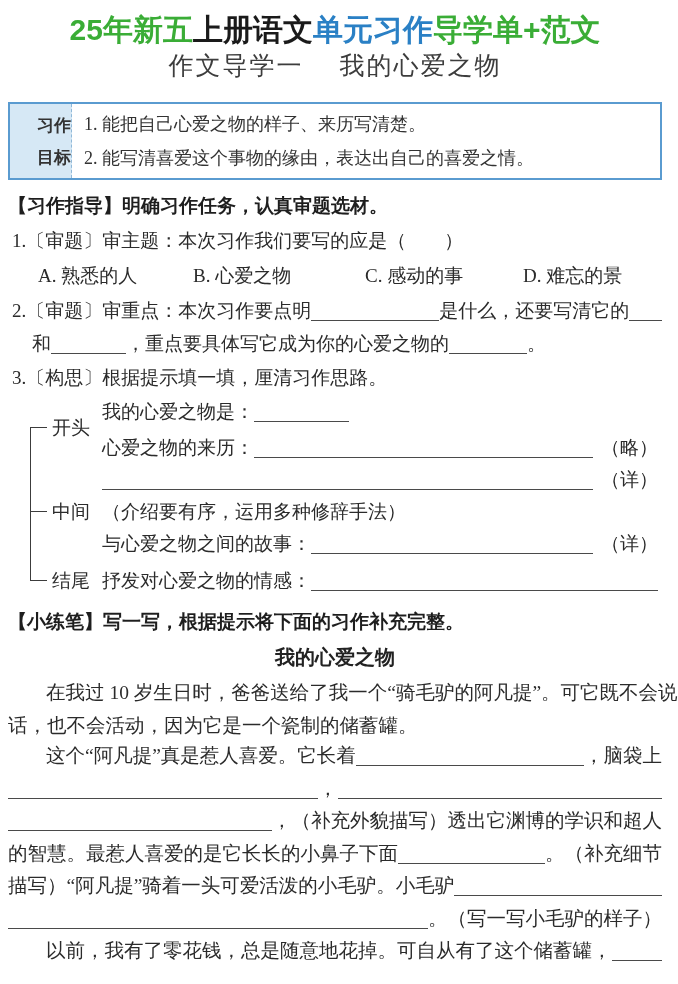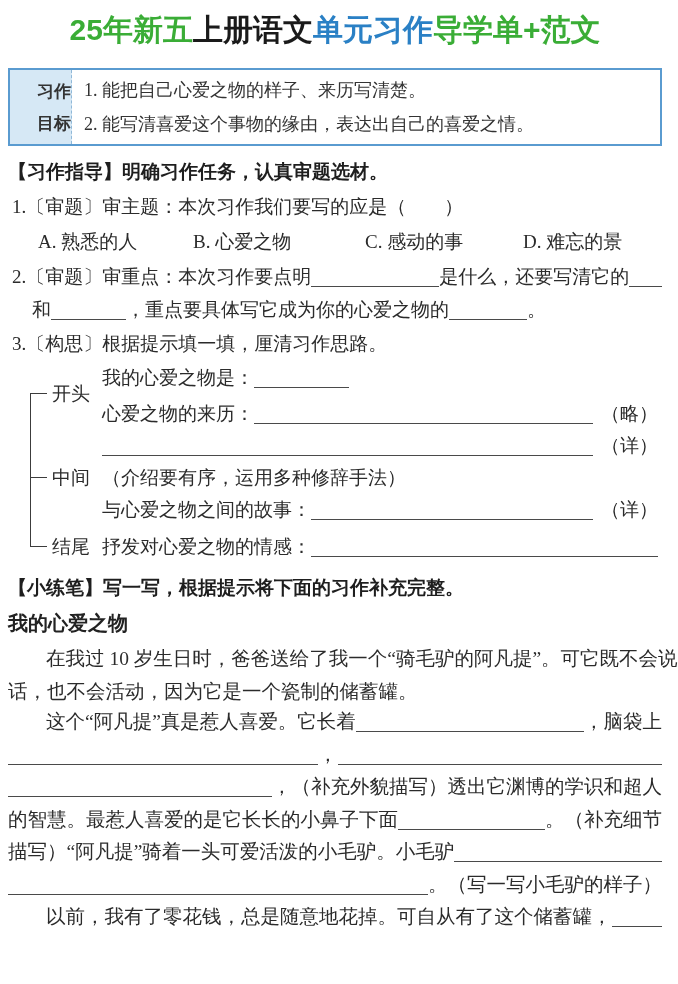--- a/index.html
+++ b/index.html
@@ -155,21 +155,21 @@
     display: flex;
     align-items: baseline;
     white-space: nowrap;
   }
   .or1 { top: 4px; } .or2 { top: 40px; } .or3 { top: 72px; }
   .or4 { top: 104px; } .or5 { top: 136px; } .or6 { top: 173px; }
   .suffix { margin-left: 8px; }
 
   
   .essay-title {
-    text-align: left;
+    text-align: center;
     font-family: "Liberation Sans", "DejaVu Sans", sans-serif;
     font-weight: bold;
     font-size: 20px;
     margin-top: 8px;
     line-height: 28px;
     color: #222;
   }
   .essay { margin-top: 6px; font-size: 19.5px; }
   .eline {
     display: flex;
@@ -191,20 +191,21 @@
   .w425 { width: 425px; }
 </style>
 </head>
 <body>
 
 <div class="page">
 
   <div class="main-title">
     <span class="c-green">25年新五</span><span class="c-black">上册语文</span><span class="c-blue">单元习作</span><span class="c-green">导学单+范文</span>
   </div>
+  <div class="sub-title">作文导学一　 我的心爱之物</div>
 
   <div class="goal-box">
     <div class="goal-label">
       <span>习作</span>
       <span>目标</span>
     </div>
     <div class="goal-content">
       <span>1. 能把自己心爱之物的样子、来历写清楚。</span>
       <span>2. 能写清喜爱这个事物的缘由，表达出自己的喜爱之情。</span>
     </div>

